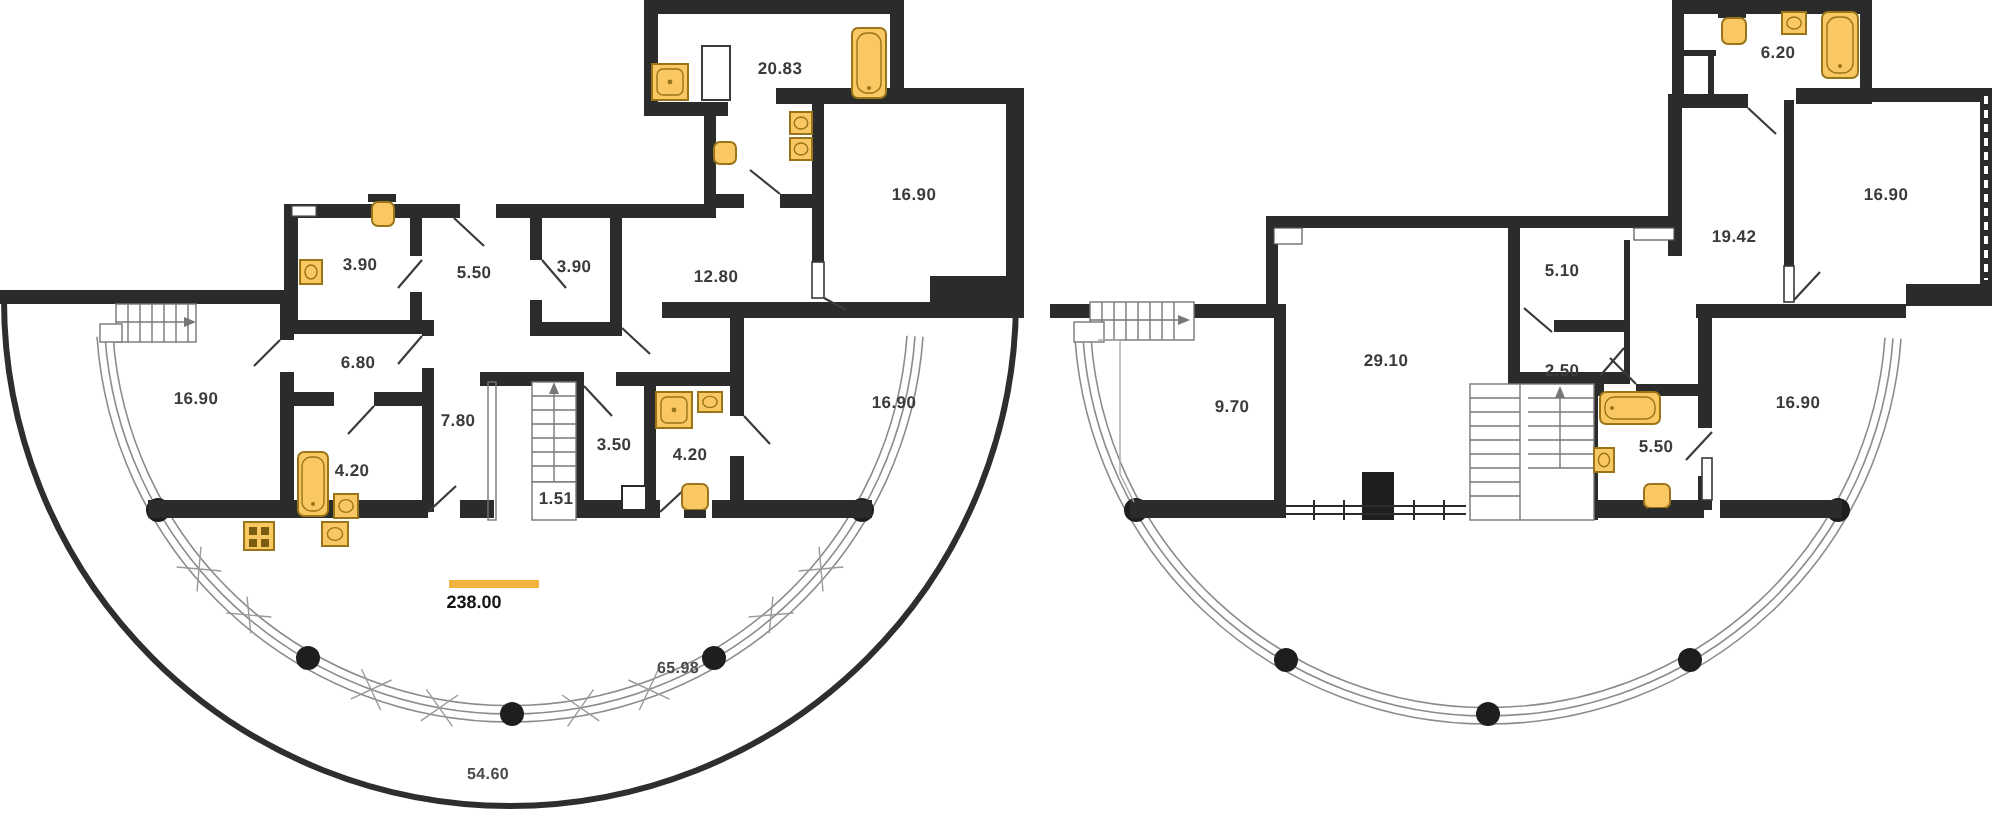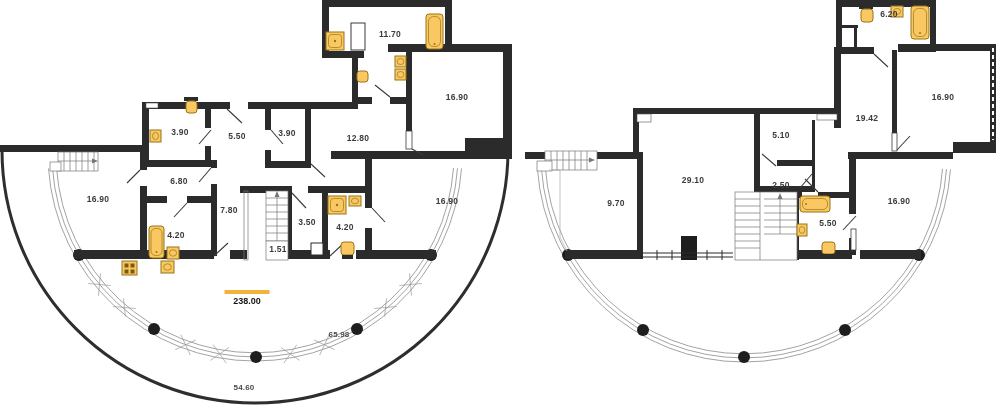--- a/index.html
+++ b/index.html
@@ -370,41 +370,41 @@
         <ellipse cx="802" cy="230" rx="2.8" ry="3.4" fill="none" stroke-width="0.7"></ellipse>
           </g>
       <g>
             <rect x="822" y="242" width="13" height="12" rx="3"></rect>
         <rect x="824" y="254" width="9" height="5" fill="#2B2B2B" stroke="none"></rect>
           </g>
     </g>
   </g>
 </svg>
 
-<span class="rlabel" style="left:390px;top:34px">11.70</span>
+<span class="rlabel" style="left:390px;top:34px">20.83</span>
 <span class="rlabel" style="left:457px;top:97px">16.90</span>
 <span class="rlabel" style="left:180px;top:132px">3.90</span>
 <span class="rlabel" style="left:237px;top:136px">5.50</span>
 <span class="rlabel" style="left:287px;top:133px">3.90</span>
 <span class="rlabel" style="left:358px;top:138px">12.80</span>
 <span class="rlabel" style="left:98px;top:199px">16.90</span>
 <span class="rlabel" style="left:179px;top:181px">6.80</span>
 <span class="rlabel" style="left:229px;top:210px">7.80</span>
 <span class="rlabel" style="left:176px;top:235px">4.20</span>
 <span class="rlabel" style="left:307px;top:222px">3.50</span>
 <span class="rlabel" style="left:278px;top:249px">1.51</span>
 <span class="rlabel" style="left:345px;top:227px">4.20</span>
 <span class="rlabel" style="left:447px;top:201px">16.90</span>
 
 <div class="badge-bar" style="left:247px;top:290px"></div>
-<span class="badge-text" style="left:247px;top:296px">238.00</span>
+<span class="badge-text" style="left:237px;top:296px">238.00</span>
 <span class="rlabel terr-label" style="left:339px;top:334px">65.98</span>
 <span class="rlabel terr-label" style="left:244px;top:387px">54.60</span>
 
-<span class="rlabel" style="left:889px;top:14px">6.20</span>
+<span class="rlabel" style="left:889px;top:26px">6.20</span>
 <span class="rlabel" style="left:943px;top:97px">16.90</span>
 <span class="rlabel" style="left:867px;top:118px">19.42</span>
 <span class="rlabel" style="left:781px;top:135px">5.10</span>
 <span class="rlabel" style="left:781px;top:185px">2.50</span>
 <span class="rlabel" style="left:693px;top:180px">29.10</span>
 <span class="rlabel" style="left:616px;top:203px">9.70</span>
 <span class="rlabel" style="left:828px;top:223px">5.50</span>
 <span class="rlabel" style="left:899px;top:201px">16.90</span>
 
 </div>

